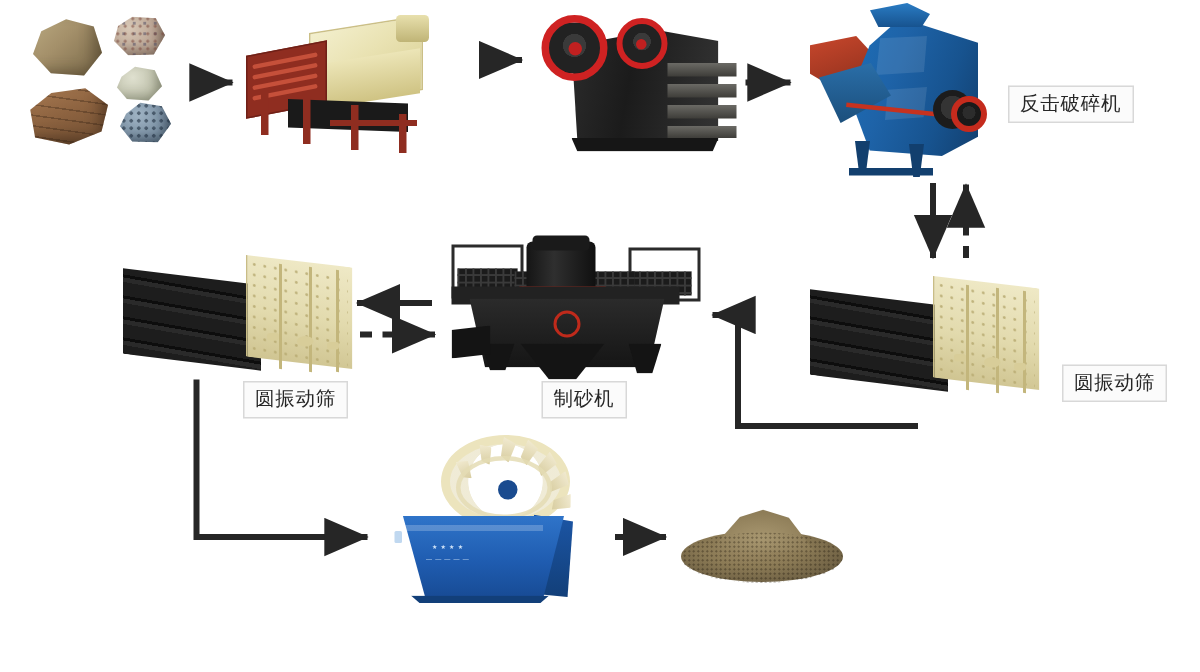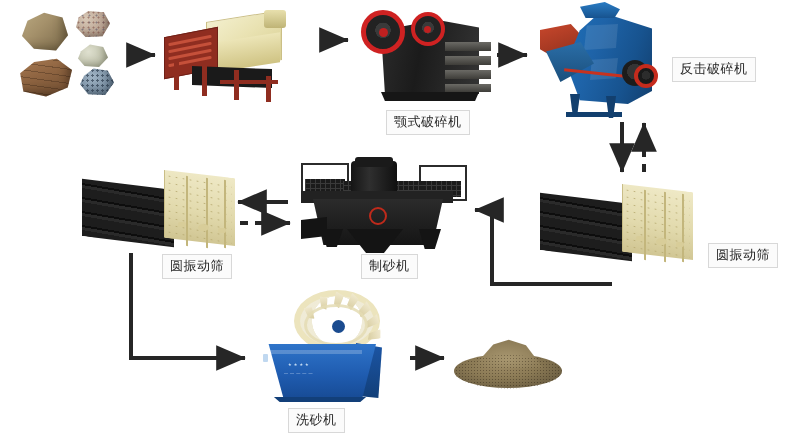--- a/index.html
+++ b/index.html
@@ -310,21 +310,20 @@
     <div class="jaw-step" style="top:78px;width:46px;height:8px;"></div>
 
     <div class="jaw-flywheel" style="left:56px;top:6px;width:34px;height:34px;border-width:4px;"></div>
 
     <div class="jaw-flywheel" style="left:6px;top:4px;width:44px;height:44px;"></div>
     <div class="jaw-hub" style="left:24px;top:22px;width:9px;height:9px;"></div>
     <div class="jaw-hub" style="left:69px;top:20px;width:7px;height:7px;"></div>
     <div class="jaw-foot" style="left:26px;top:86px;width:98px;height:9px;
          clip-path:polygon(0% 0%,100% 0%,96% 100%,4% 100%);"></div>
   </div>
-  <div class="label" style="left:386px;top:110px;">颚式破碎机</div>
 
   <div class="node" style="left:540px;top:2px;width:140px;height:120px;">
     <div class="imp-feed"></div>
     <div class="imp-main"></div>
     <div class="imp-panel" style="left:44px;top:22px;width:34px;height:26px;
          clip-path:polygon(8% 6%,100% 0%,94% 92%,0% 100%);"></div>
     <div class="imp-panel" style="left:50px;top:56px;width:28px;height:22px;
          clip-path:polygon(6% 8%,100% 0%,92% 92%,0% 100%);"></div>
     <div class="imp-chute"></div>
     <div class="imp-redline" style="left:24px;top:70px;width:70px;height:3px;transform:rotate(6deg);"></div>
@@ -418,21 +417,20 @@
 
     <div class="sw-tankside"></div>
     <div class="sw-tank"></div>
     <div style="position:absolute;left:18px;top:60px;width:92px;height:4px;background:rgba(255,255,255,.22);"></div>
     <div class="sw-logo" style="left:36px;top:72px;">★ ★ ★ ★</div>
     <div class="sw-logo" style="left:32px;top:80px;">— — — — —</div>
     <div style="position:absolute;left:11px;top:64px;width:5px;height:8px;background:#c0d8f0;border-radius:1px;"></div>
     <div style="position:absolute;left:20px;top:107px;width:96px;height:5px;background:#123f79;
          clip-path:polygon(2% 0%,98% 0%,92% 100%,8% 100%);"></div>
   </div>
-  <div class="label" style="left:288px;top:408px;">洗砂机</div>
 
   <div class="node" style="left:452px;top:336px;width:112px;height:56px;">
     <div class="pile" style="left:2px;top:18px;width:108px;height:34px;"></div>
     <div class="pile-top" style="left:12px;top:2px;width:86px;height:30px;"></div>
     <div class="grain" style="clip-path:ellipse(48% 30% at 50% 64%);"></div>
   </div>
 
 </div>
 
 </body></html>

